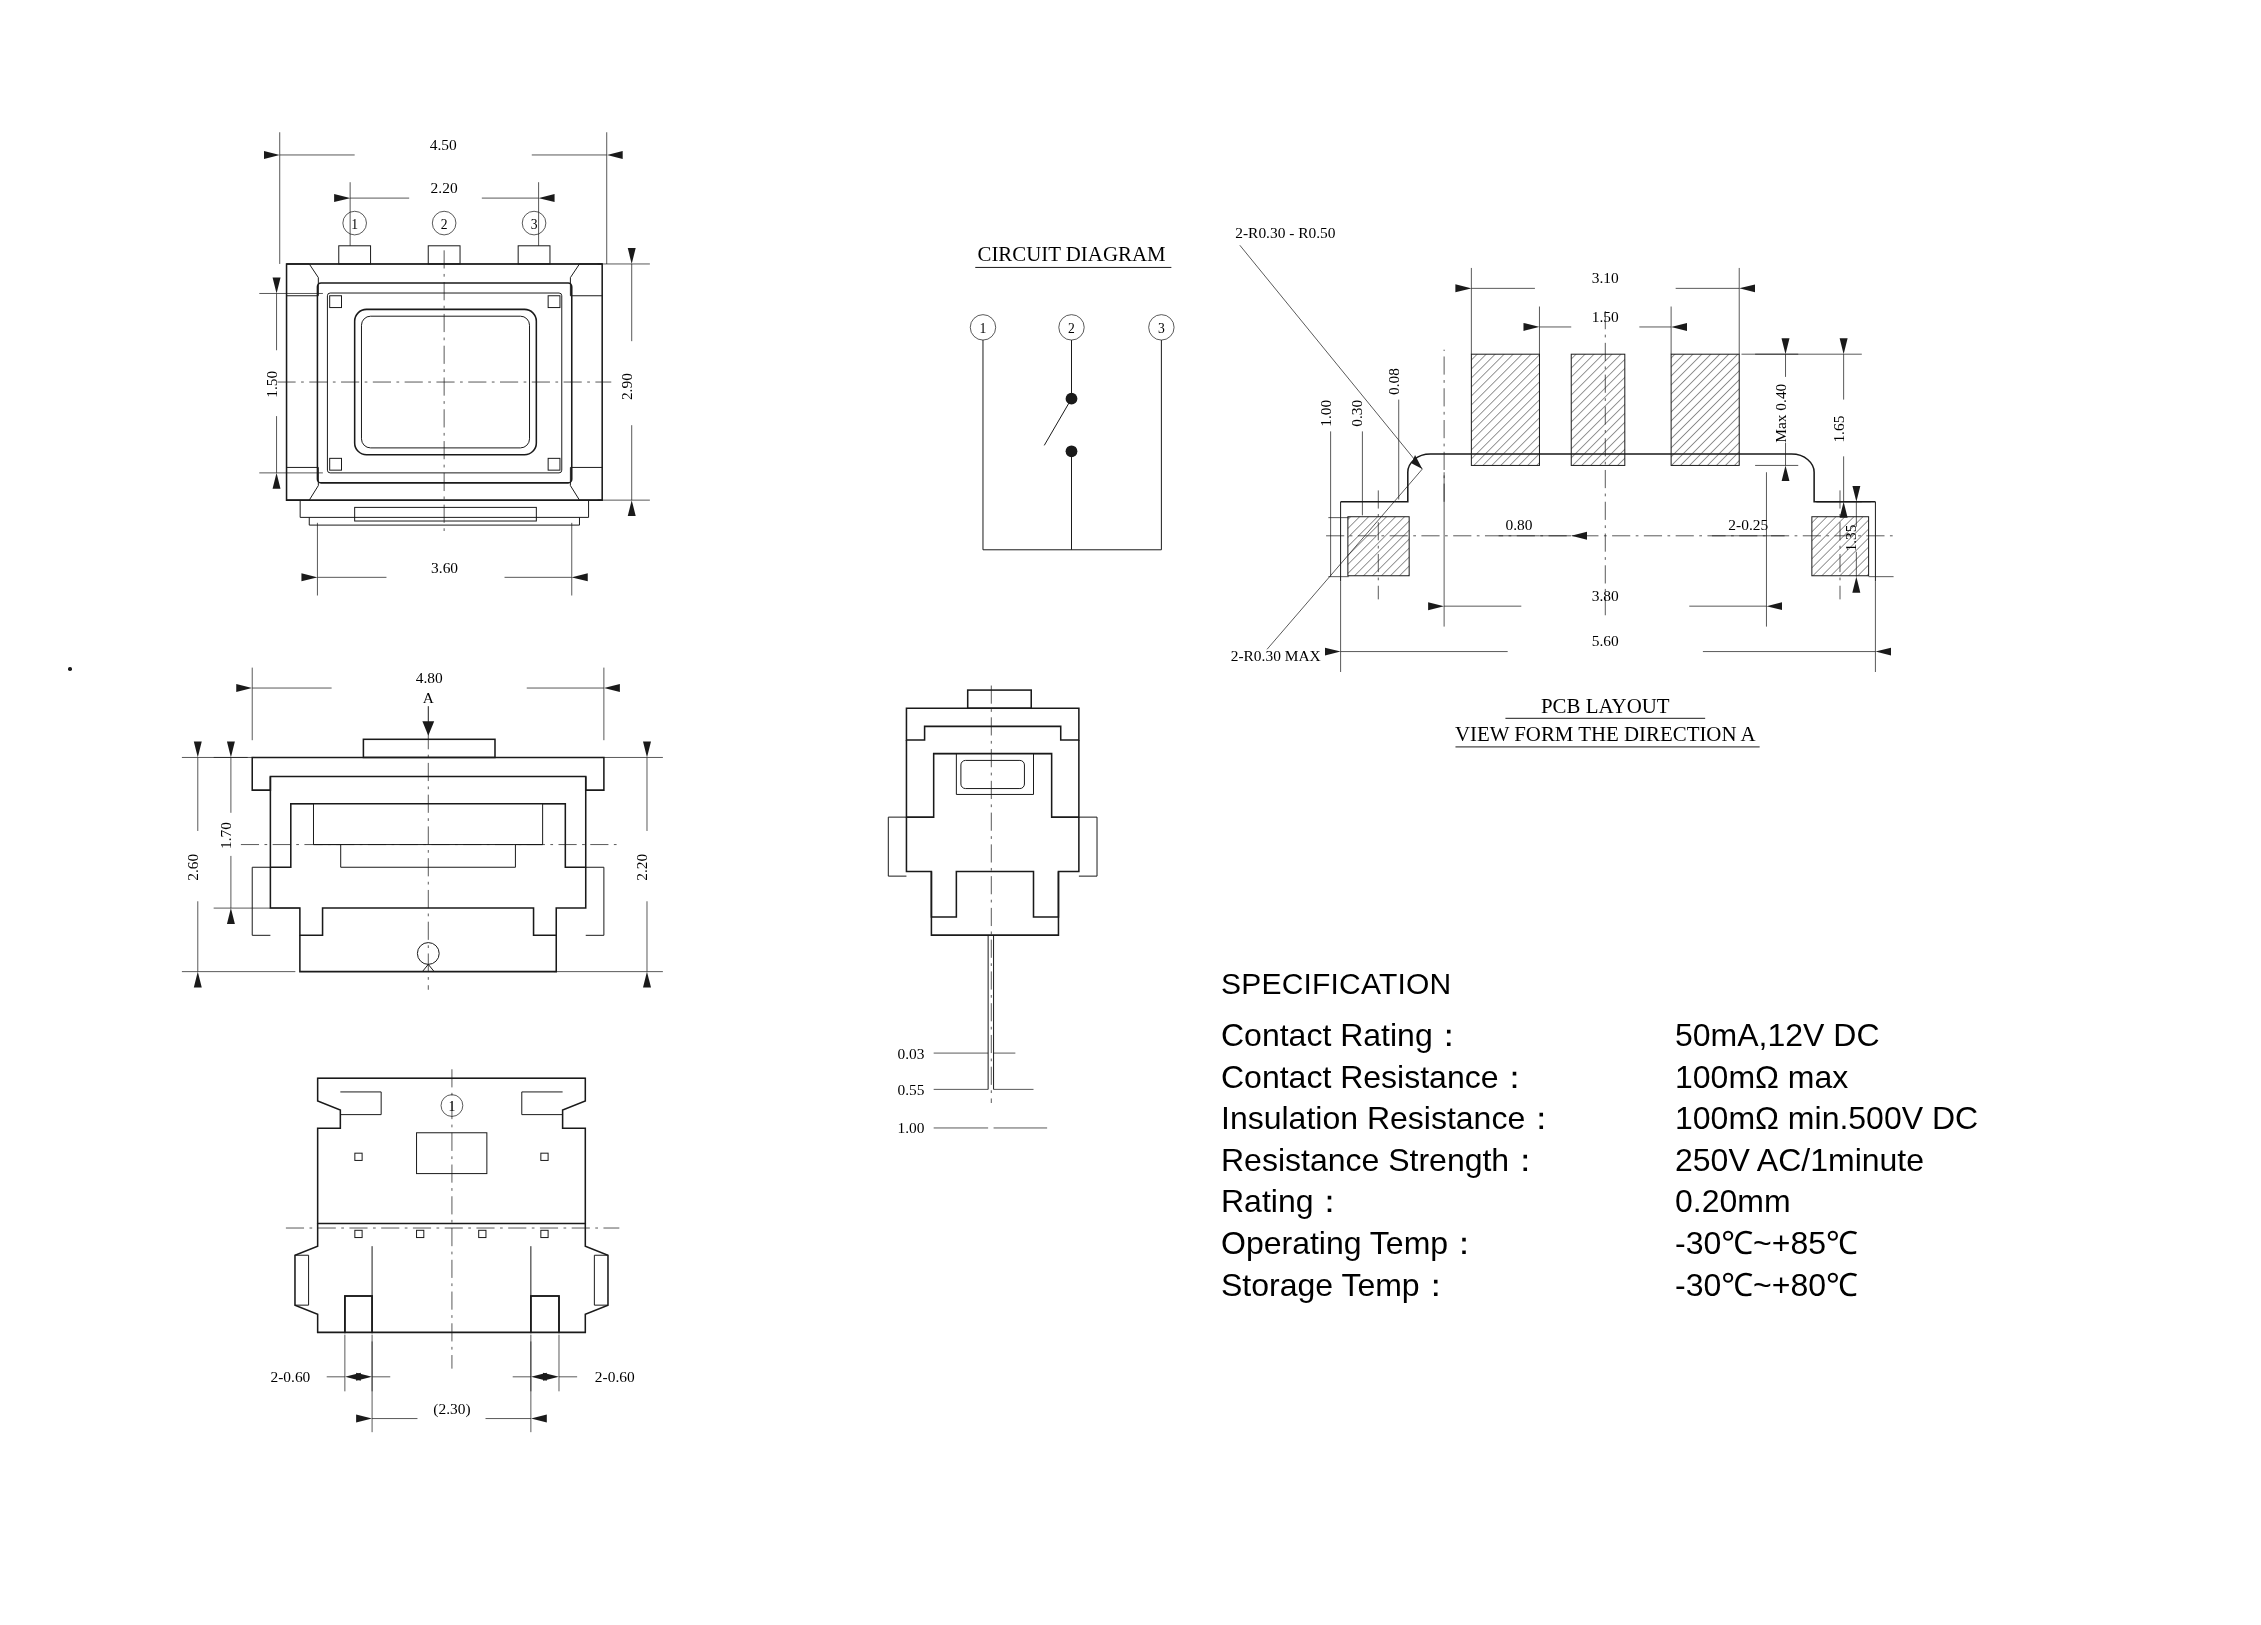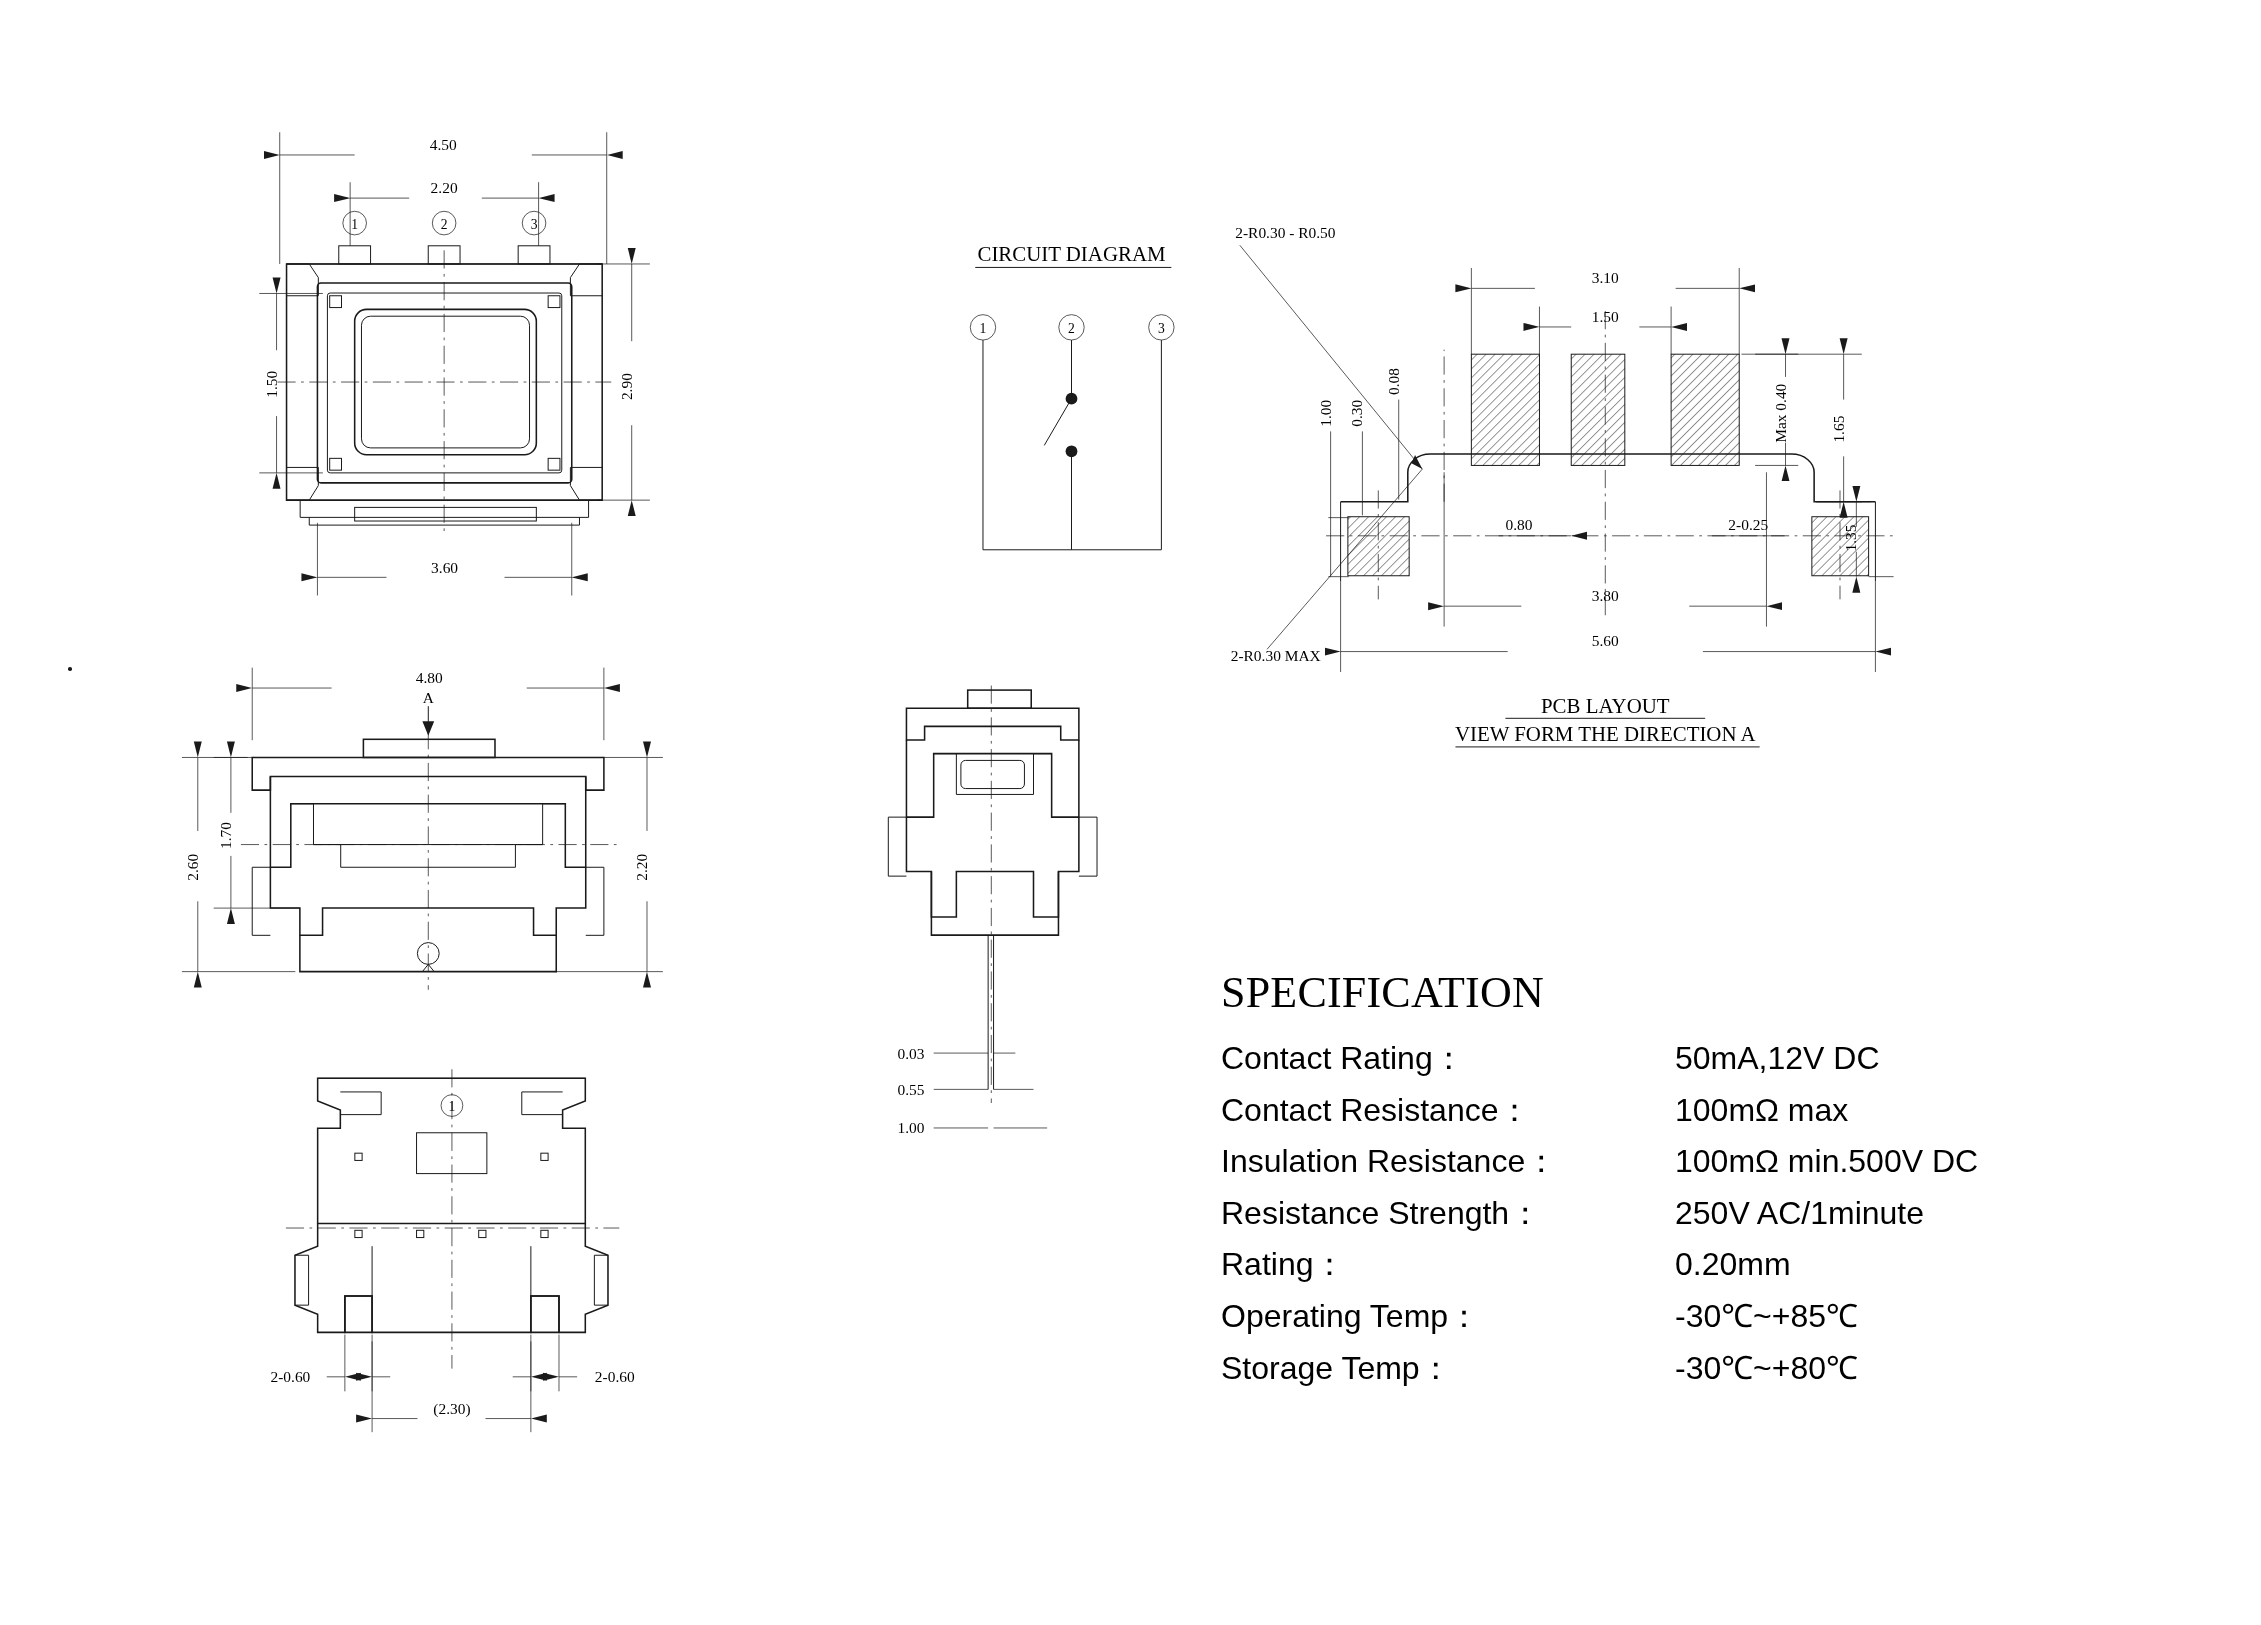--- a/index.html
+++ b/index.html
@@ -35,33 +35,32 @@
     font-size: 46px;
     fill: #000;
   }
   .spec-block {
     position: absolute;
     left: 1221px;
     top: 967px;
     width: 990px;
   }
   .spec-title {
-    font-family: Liberation Serif, serif;
-    font-size: 44px;
+    font-family: Liberation Sans, sans-serif;
+    font-size: 30px;
     letter-spacing: 0.2px;
-    margin-bottom: 20px;
+    margin-bottom: 14px;
   }
   .spec-row {
     display: flex;
     align-items: baseline;
     font-family: "Liberation Sans", sans-serif;
     font-size: 32px;
     line-height: 1.30;
     white-space: nowrap;
-    margin-top: 10px;
   }
   .spec-label { width: 454px; flex: 0 0 454px; }
   .spec-value { flex: 1 1 auto; }
   .ln { stroke: #1a1a1a; stroke-width: 2.2; fill: none; }
   .ln-th { stroke: #1a1a1a; stroke-width: 3.4; fill: none; }
   .ln-thin { stroke: #1a1a1a; stroke-width: 1.6; fill: none; }
   .cl {
     stroke: #1a1a1a; stroke-width: 1.6; fill: none;
     stroke-dasharray: 40 12 6 12;
   }

